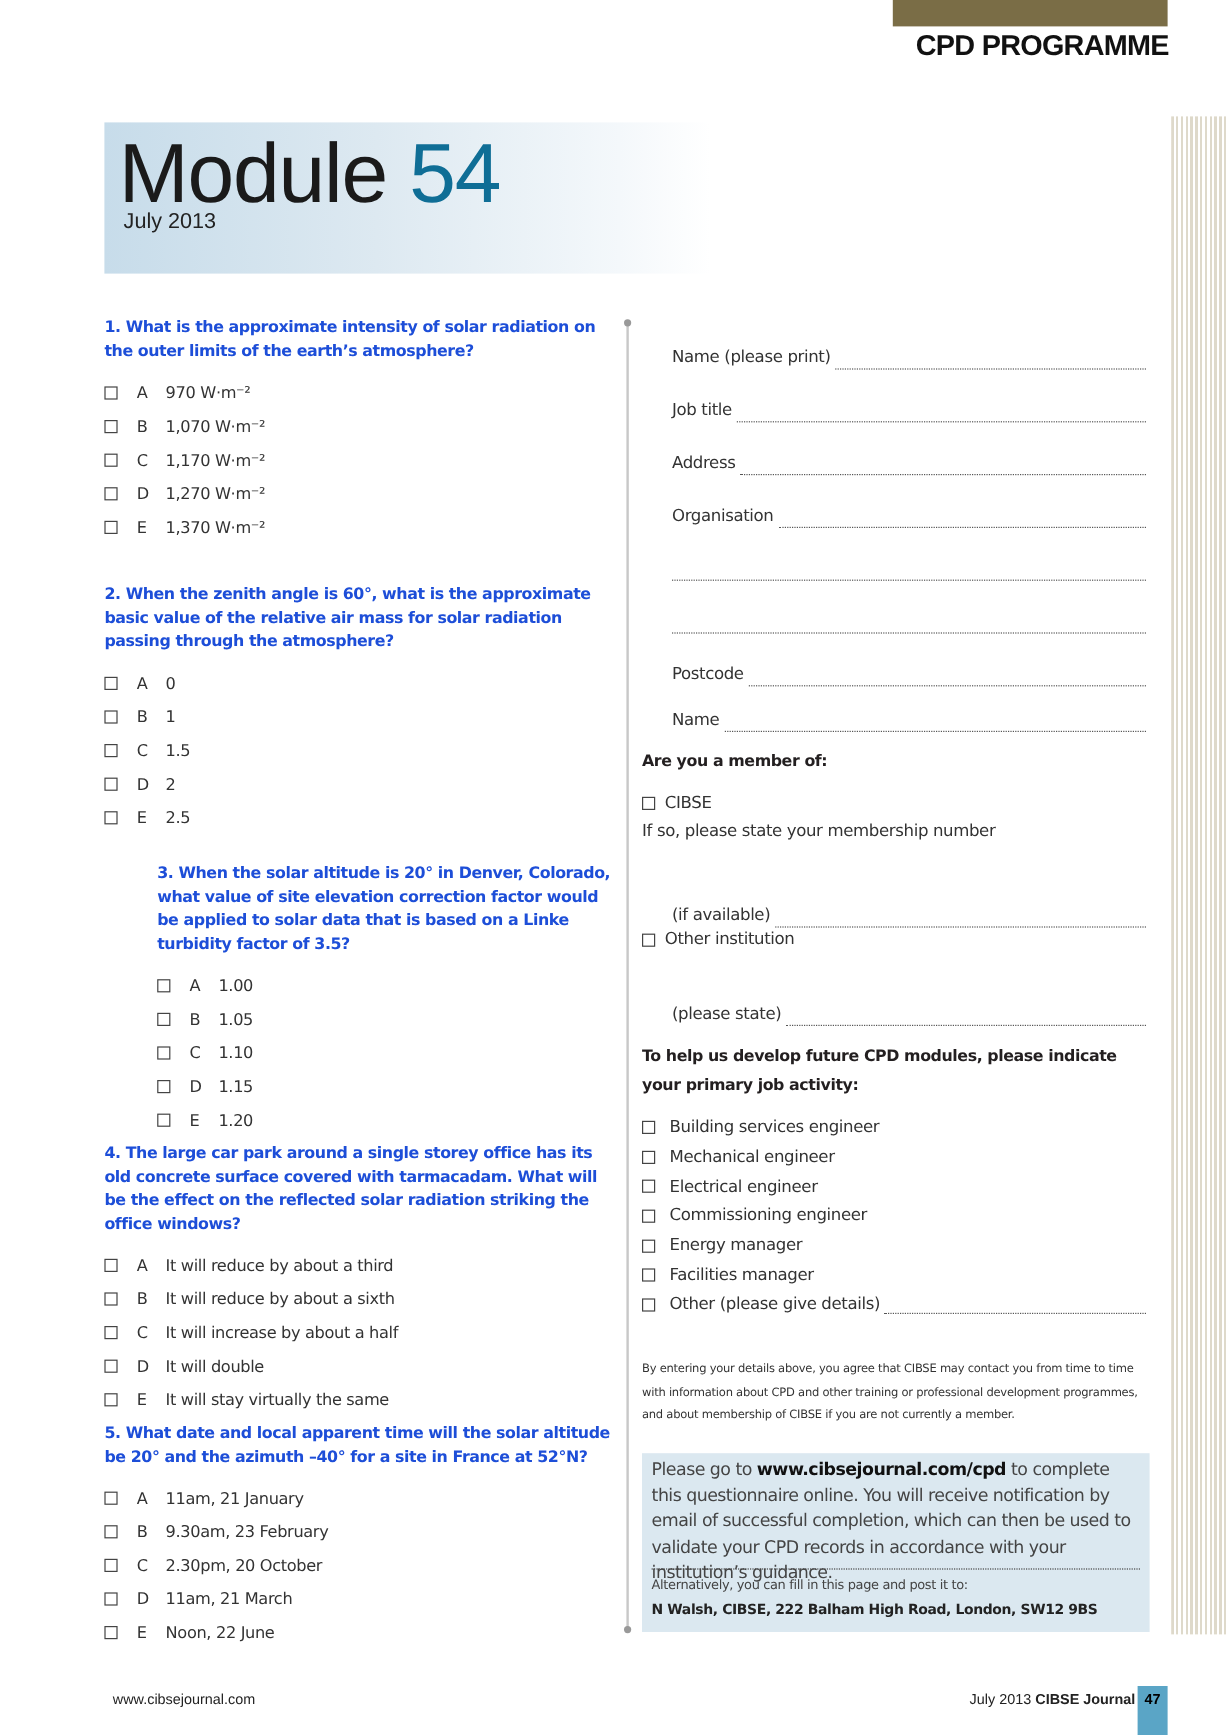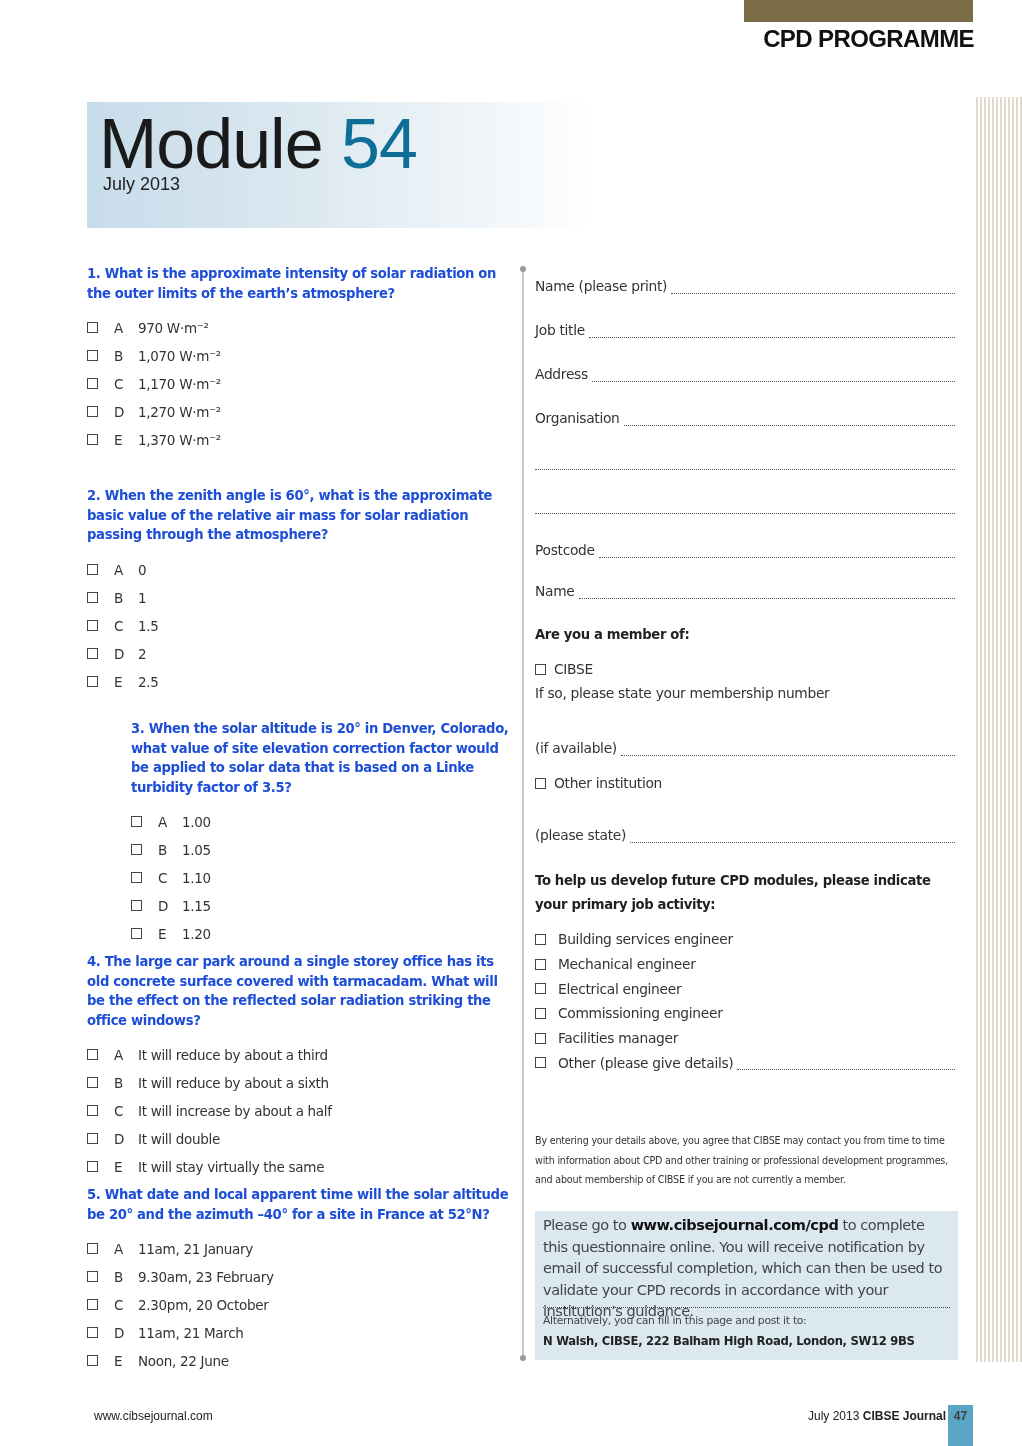--- a/index.html
+++ b/index.html
@@ -31,21 +31,21 @@
   .options { margin-top:17px; }
   .option { height:28px; display:flex; align-items:flex-start; font-size:13.5px; line-height:16px; color:#333; }
   .checkbox { width:11px; height:11px; border:1px solid #444; box-sizing:border-box; margin-top:2px; flex:none; background:#fff; }
   .opt-letter { width:24px; margin-left:16px; flex:none; }
   .opt-text { letter-spacing:-0.3px; }
 
   .divider { position:absolute; left:522px; top:270px; width:2px; height:1088px; background:#c8c8c8; }
   .divider-dot { position:absolute; left:520px; width:6px; height:6px; border-radius:50%; background:#999; }
 
   .form { position:absolute; left:535px; top:264px; width:420px; }
-  .field { position:relative; height:44px; display:flex; align-items:center; font-size:13.8px; line-height:20px; color:#333; letter-spacing:-0.3px; }
+  .field { position:relative; height:44px; display:flex; align-items:flex-end; font-size:13.8px; line-height:20px; color:#333; letter-spacing:-0.3px;margin-left:25px; }
   .field-label { white-space:nowrap; padding-right:4px; }
   .dots { flex:1; border-bottom:1px dotted #555; height:14px; }
 
   .form-heading { font-weight:bold; font-size:13.2px; color:#231f20; letter-spacing:-0.35px; line-height:24px; }
   .inline-check { display:flex; align-items:center; font-size:13.8px; color:#333; letter-spacing:-0.3px; }
   .inline-check .checkbox { margin-top:0; margin-right:8px; }
   .job-list .inline-check { height:24.7px; }
   .job-list .checkbox { margin-right:12px; }
 
   .consent { position:absolute; left:535px; top:1131px; width:425px; font-size:9.6px; line-height:19.5px; color:#333; letter-spacing:-0.2px; }
@@ -53,21 +53,21 @@
   .info-box { position:absolute; left:535px; top:1211px; width:423px; height:149px; background:#dbe8f0; }
   .info-main { position:absolute; left:8px; top:4px; width:410px; font-size:14.5px; line-height:21.5px; color:#444; letter-spacing:-0.45px; }
   .info-main b { color:#111; }
   .info-rule { position:absolute; left:8px; right:8px; top:96px; border-top:1px dotted #444; }
   .info-alt { position:absolute; left:8px; top:103px; font-size:10.8px; color:#444; letter-spacing:-0.3px; }
   .info-address { position:absolute; left:8px; top:123px; font-size:11.6px; font-weight:bold; color:#222; letter-spacing:-0.3px; }
 
   .footer-url { position:absolute; left:94px; top:1409px; font-family:"Liberation Sans", sans-serif; font-size:12px; color:#222; }
   .footer-right { position:absolute; left:808px; top:1409px; font-family:"Liberation Sans", sans-serif; font-size:12px; color:#222; white-space:nowrap; }
   .footer-right b { font-weight:bold; }
-  .page-num { position:absolute; left:948px; top:1405px; width:25px; height:41px; background:#5aa5c6; color:#404040;
+  .page-num { position:absolute; left:948px; top:1405px; width:25px; height:41px; background:#5aa5c6; color:#000000;
          font-family:"Liberation Sans", sans-serif; font-weight:bold; font-size:12px; text-align:center; line-height:22px; }
 </style>
 </head>
 <body>
 
 <div class="top-bar"></div>
 <div class="section-label">CPD PROGRAMME</div>
 <div class="side-pattern"></div>
 
 <div class="module-banner">
@@ -301,20 +301,24 @@
         <span class="checkbox"></span>
         <span>Mechanical engineer</span>
       </div>
     <div class="inline-check">
         <span class="checkbox"></span>
         <span>Electrical engineer</span>
       </div>
     <div class="inline-check">
         <span class="checkbox"></span>
         <span>Commissioning engineer</span>
+      </div>
+    <div class="inline-check">
+        <span class="checkbox"></span>
+        <span>Energy manager</span>
       </div>
     <div class="inline-check">
         <span class="checkbox"></span>
         <span>Facilities manager</span>
       </div>
     <div class="inline-check">
         <span class="checkbox"></span>
         <span style="white-space:nowrap; padding-right:4px;">Other (please give details)</span>
         <span class="dots" style="height:auto; align-self:flex-end; margin-bottom:5px;"></span>
       </div>

